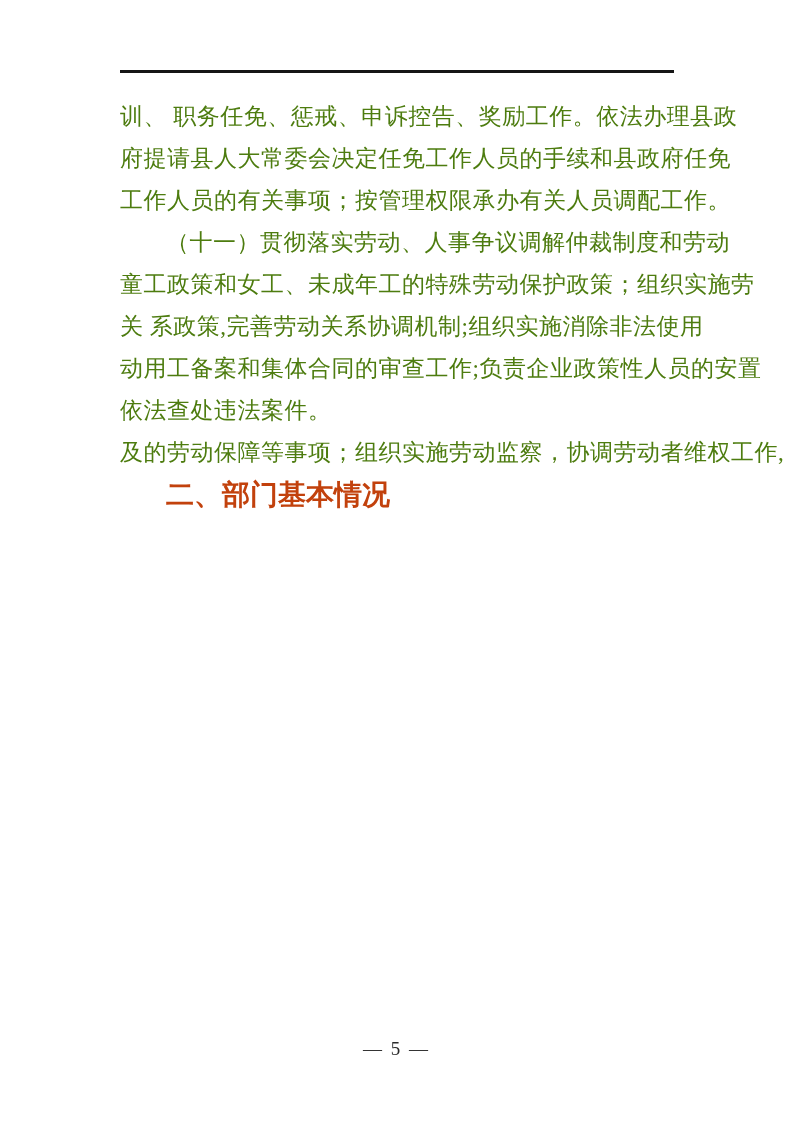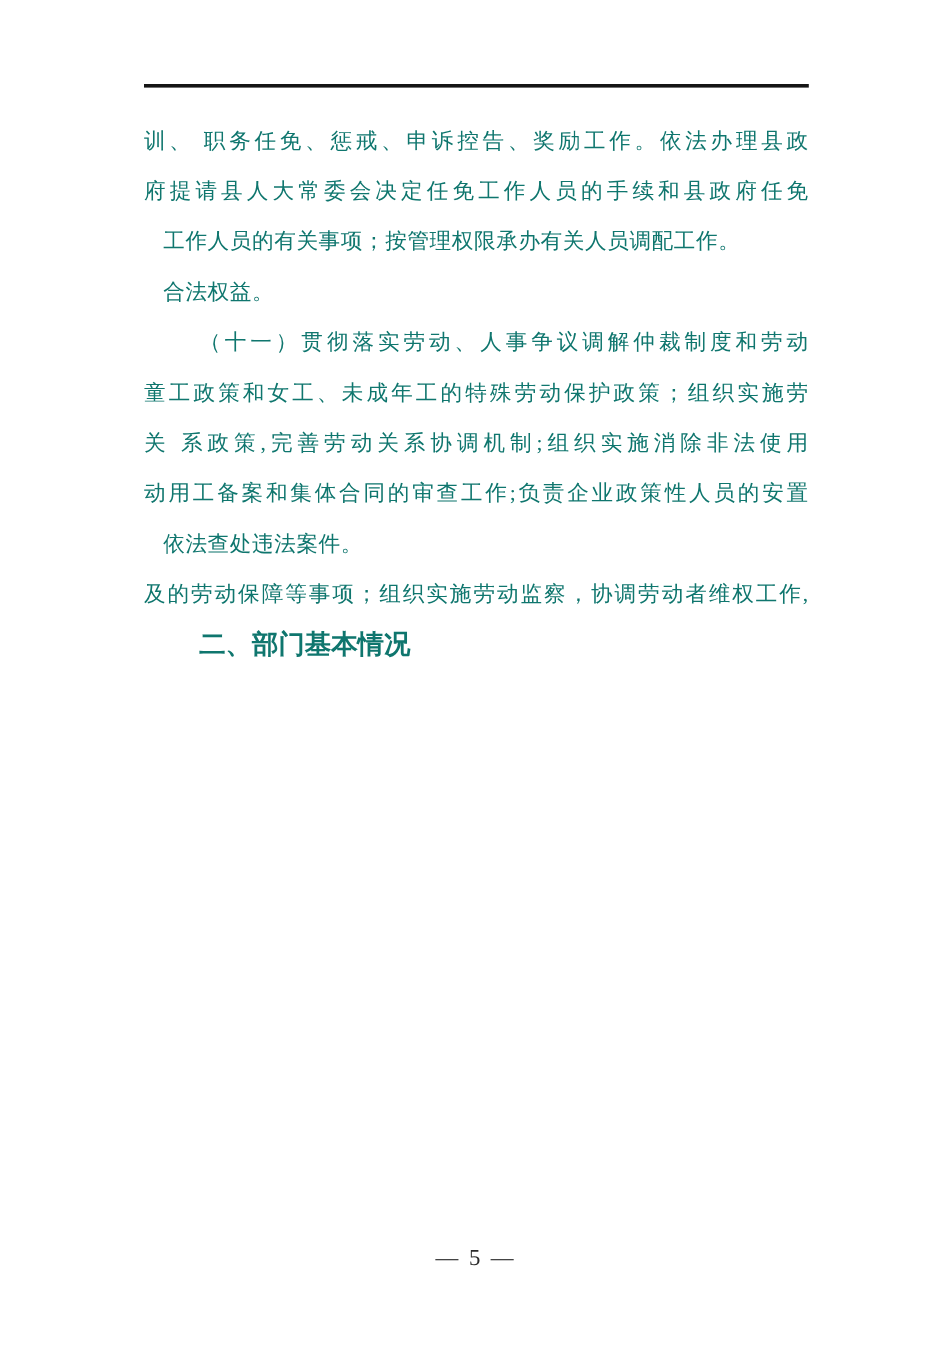--- a/index.html
+++ b/index.html
@@ -26,42 +26,41 @@
   }
   .text-block {
     position: absolute;
     left: 120px;
     top: 96px;
     width: 554px;
   }
   .line {
     height: 42px;
     line-height: 42px;
-    font-size: 18px;
+    font-size: 23px;
     letter-spacing: 0.5px;
     text-align: justify;
     text-align-last: justify;
     white-space: nowrap;
-    color: #0f766e;
+    color: #4d7c0f;
   }
   .line.last {
     text-align-last: left;
-    margin-left: 16px;
   }
   .line.indent {
     text-indent: 46px;
   }
   .heading {
     height: 42px;
     line-height: 42px;
-    font-size: 22px;
+    font-size: 28px;
     font-weight: bold;
     font-family: "Liberation Sans", "DejaVu Sans", sans-serif;
     text-indent: 46px;
-    color: #0f766e;
+    color: #c2410c;
     margin: 0;
   }
   .footer {
     position: absolute;
     left: 0;
     top: 1038px;
     width: 793px;
     text-align: center;
     font-size: 19px;
     letter-spacing: 2px;
@@ -78,21 +77,20 @@
 
   <div class="text-block">
 
     <div>
       <div class="line">训、 职务任免、惩戒、申诉控告、奖励工作。依法办理县政</div>
       <div class="line">府提请县人大常委会决定任免工作人员的手续和县政府任免</div>
       <div class="line last">工作人员的有关事项；按管理权限承办有关人员调配工作。</div>
     </div>
 
     <div>
-      <div class="line last">合法权益。</div>
     </div>
 
     <div>
       <div class="line indent">（十一）贯彻落实劳动、人事争议调解仲裁制度和劳动</div>
       <div class="line">童工政策和女工、未成年工的特殊劳动保护政策；组织实施劳</div>
       <div class="line">关 系政策,完善劳动关系协调机制;组织实施消除非法使用</div>
       <div class="line">动用工备案和集体合同的审查工作;负责企业政策性人员的安置</div>
       <div class="line last">依法查处违法案件。</div>
       <div class="line">及的劳动保障等事项；组织实施劳动监察，协调劳动者维权工作,</div>
     </div>

